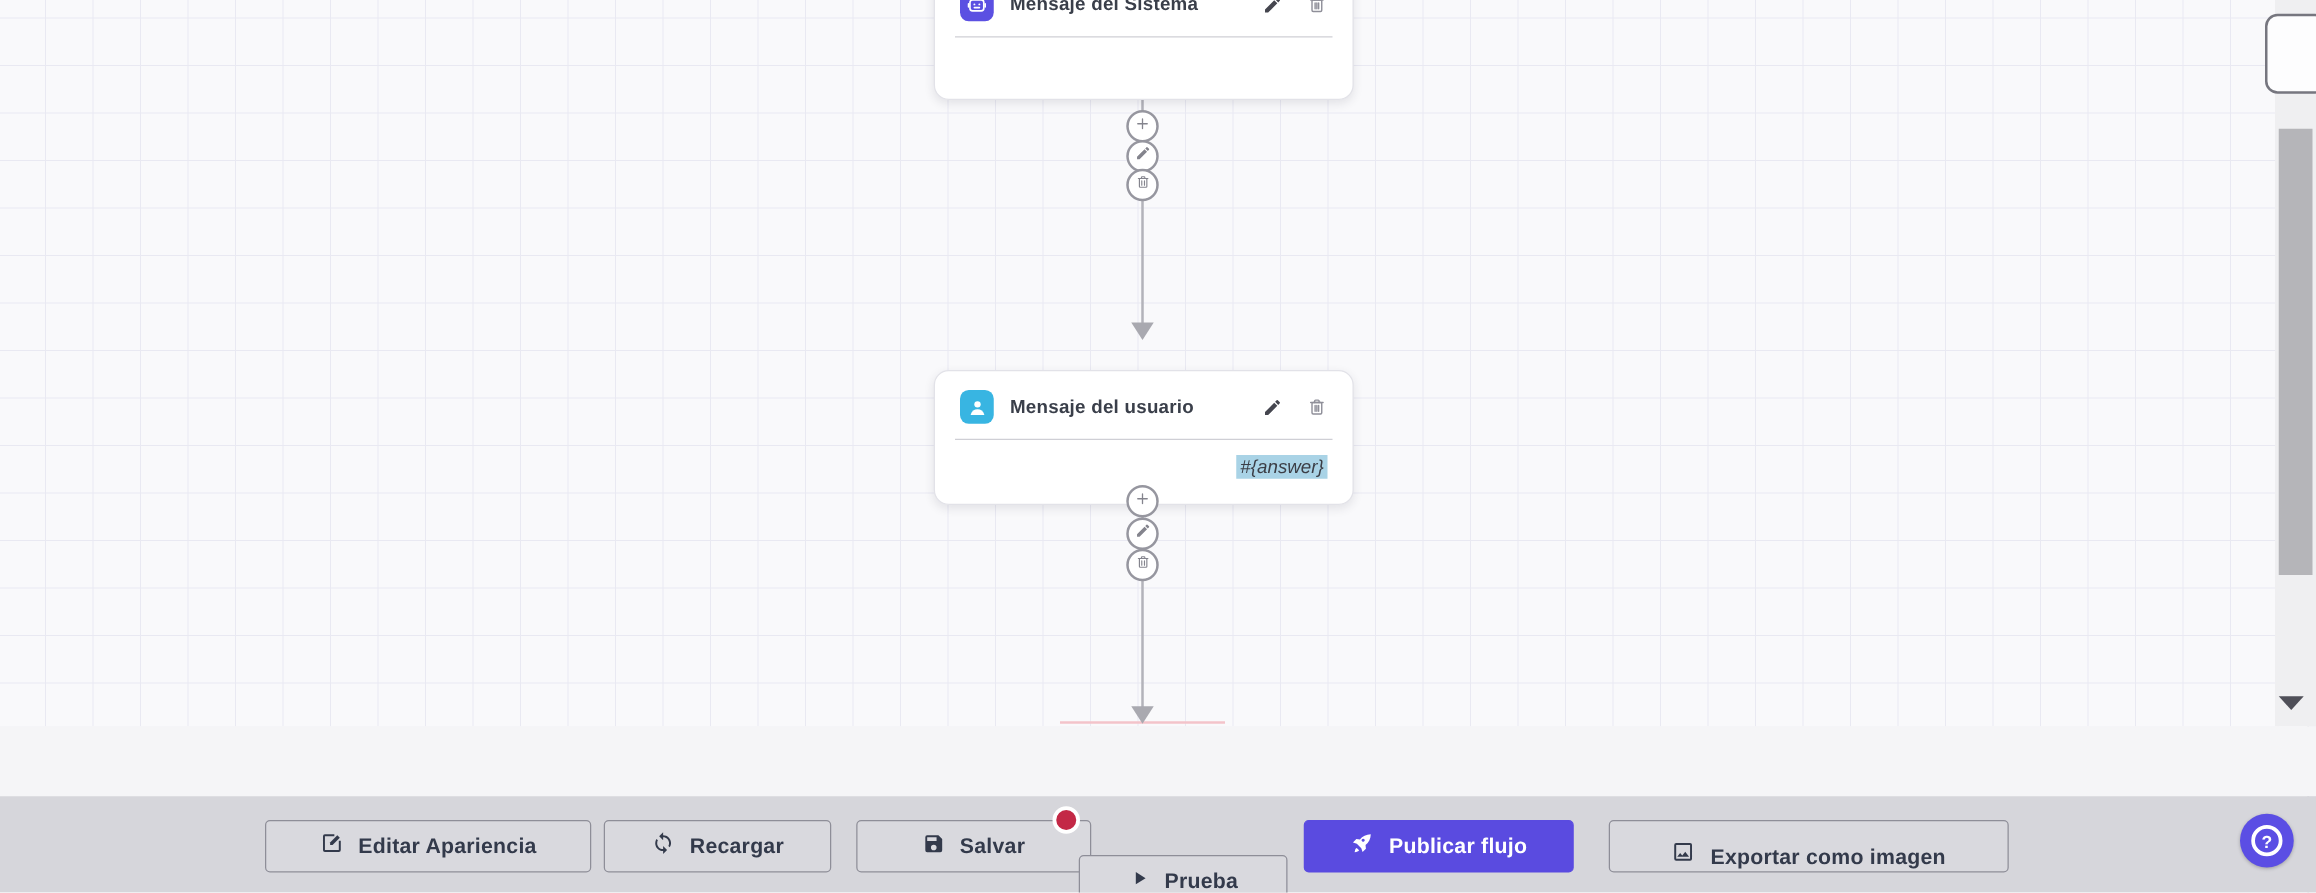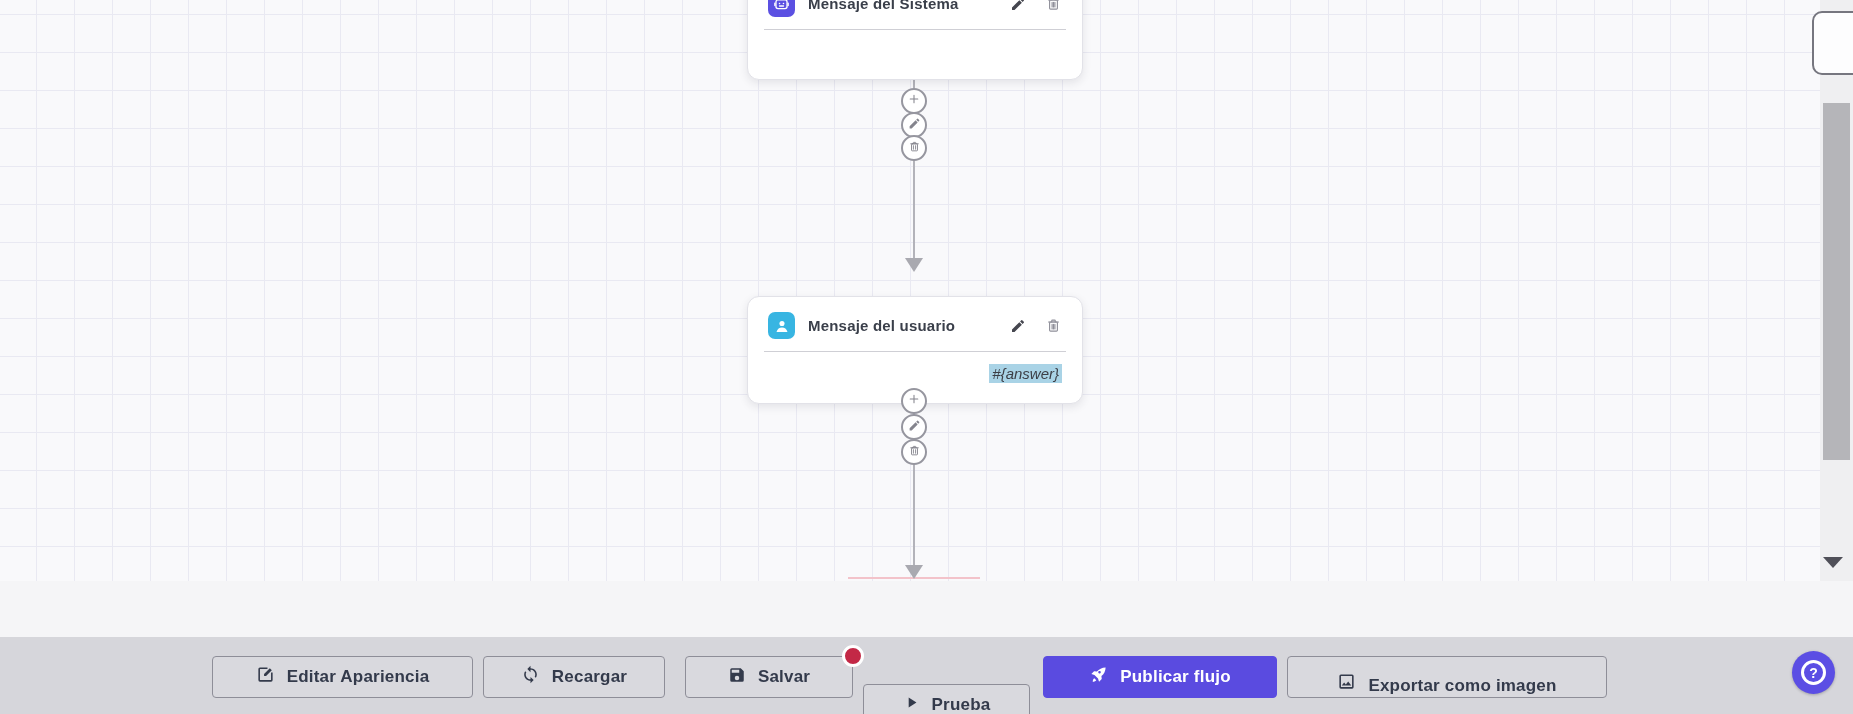--- a/index.html
+++ b/index.html
@@ -80,23 +80,23 @@
   .btn{
     position:absolute;top:656px;height:42px;box-sizing:border-box;
     display:flex;align-items:center;justify-content:center;gap:12px;
     background:#d9d9de;border:1px solid #8e8e98;border-radius:4px;
     color:#333a4b;font-size:17px;font-weight:700;letter-spacing:.2px;cursor:pointer;
     font-family:"Liberation Sans",sans-serif;
   }
   .btn svg{flex:0 0 auto;}
   .btn-editar{left:212px;width:261px;}
   .btn-recargar{left:483px;width:182px;}
-  .btn-salvar{left:685px;width:168px;}
+  .btn-salvar{left:685px;width:188px;}
   .btn-prueba{left:863px;width:167px;margin-top:28px;}
-  .btn-publicar{left:1043px;width:234px;background:#5a4be0;border-color:#5a4be0;color:#fff;}
+  .btn-publicar{left:1043px;width:216px;background:#5a4be0;border-color:#5a4be0;color:#fff;}
   .btn-exportar{left:1287px;width:320px;align-items:flex-end;}
   .save-dot{position:absolute;left:842px;top:645px;width:16px;height:16px;border-radius:50%;
     background:#c32846;border:3px solid #fff;z-index:5;}
 
   .help-fab{position:absolute;left:1792px;top:651px;width:43px;height:43px;border-radius:50%;
     background:#5b4ee4;display:flex;align-items:center;justify-content:center;cursor:pointer;
     box-shadow:0 1px 3px rgba(0,0,0,.25);}
   .help-ring{width:25px;height:25px;border:3px solid #fff;border-radius:50%;box-sizing:border-box;
     display:flex;align-items:center;justify-content:center;
     color:#fff;font-size:14px;font-weight:800;}

